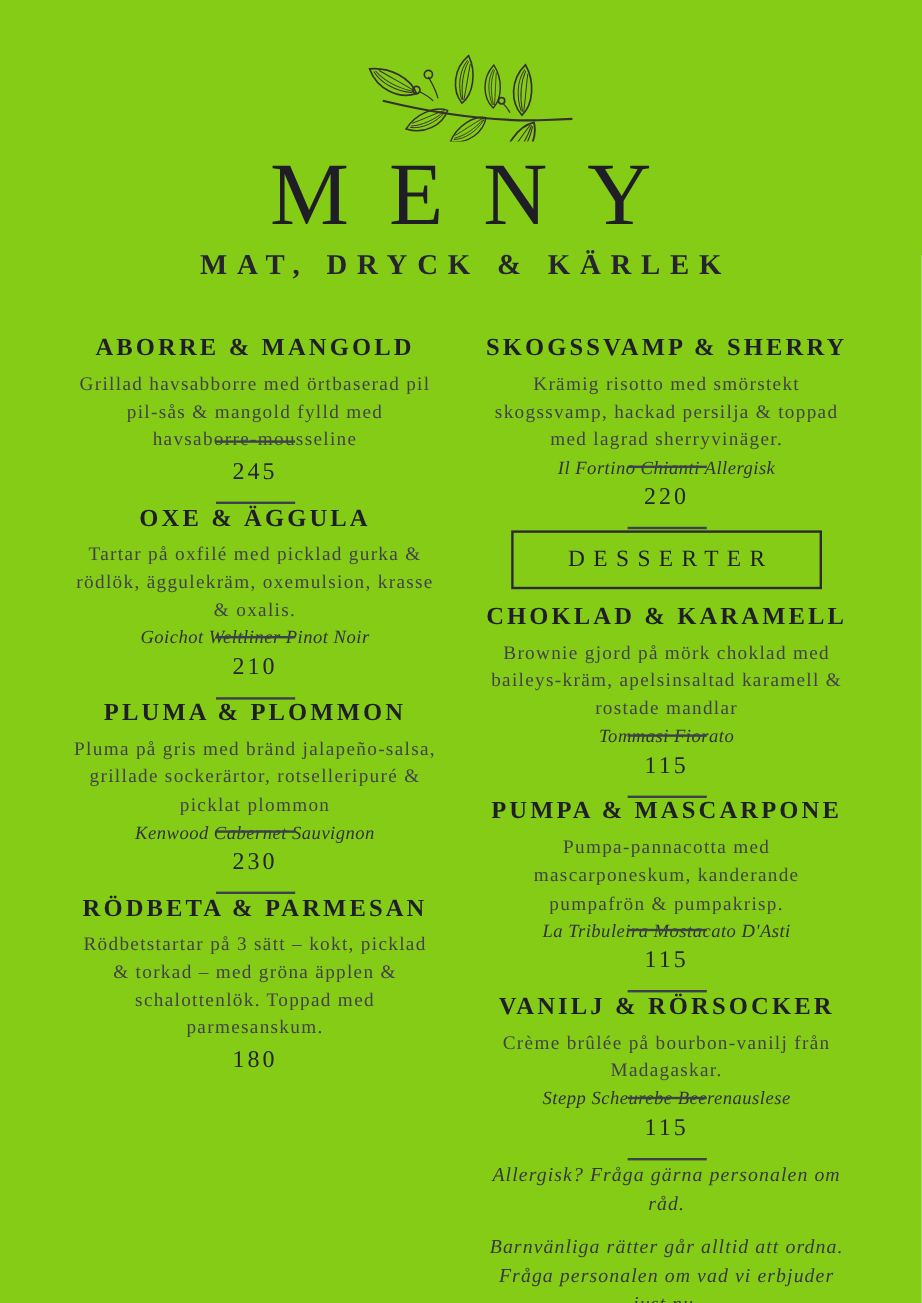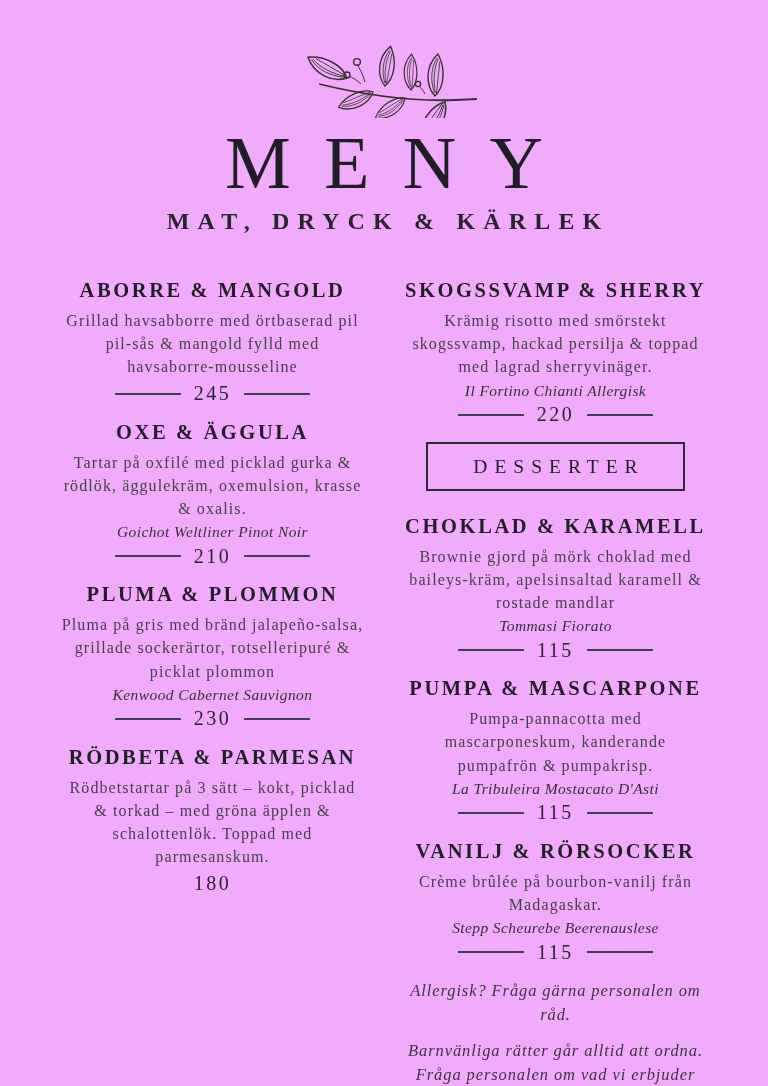--- a/index.html
+++ b/index.html
@@ -6,21 +6,21 @@
   html, body { margin: 0; padding: 0; }
   body {
     background: #e8e4de;
     font-family: "Liberation Serif", "DejaVu Serif", serif;
   }
   .menu-page {
     position: relative;
     width: 768px;
     height: 1086px;
     margin: 0 auto;
-    background: #f0abfc;
+    background: #84cc16;
     color: #26252d;
     box-sizing: border-box;
     padding-top: 34px;
     overflow: hidden;
   }
   
   .ornament-wrap {
     text-align: center;
     height: 84px;
     margin-left: 26px;
@@ -77,34 +77,35 @@
     font-style: italic;
     letter-spacing: 0.4px;
     color: #33323a;
   }
   .price-row {
     display: flex;
     align-items: center;
     justify-content: center;
     gap: 13px;
     height: 24px;
+    flex-direction: column;
   }
   .price-line {
     width: 66px;
     border-top: 2px solid #3d414c;
   }
   .price-value {
     font-size: 20px;
     letter-spacing: 2.5px;
     color: #26252d;
   }
   
   .desserts-box {
     width: 248px;
-    margin: 12px auto 24px;
+    margin: 12px auto 12px;
     border: 2px solid #2b2a32;
     padding: 12px 0 11px;
     font-size: 19.5px;
     font-weight: 500;
     letter-spacing: 7px;
     padding-left: 7px;
     color: #201f27;
     box-sizing: content-box;
   }
   

